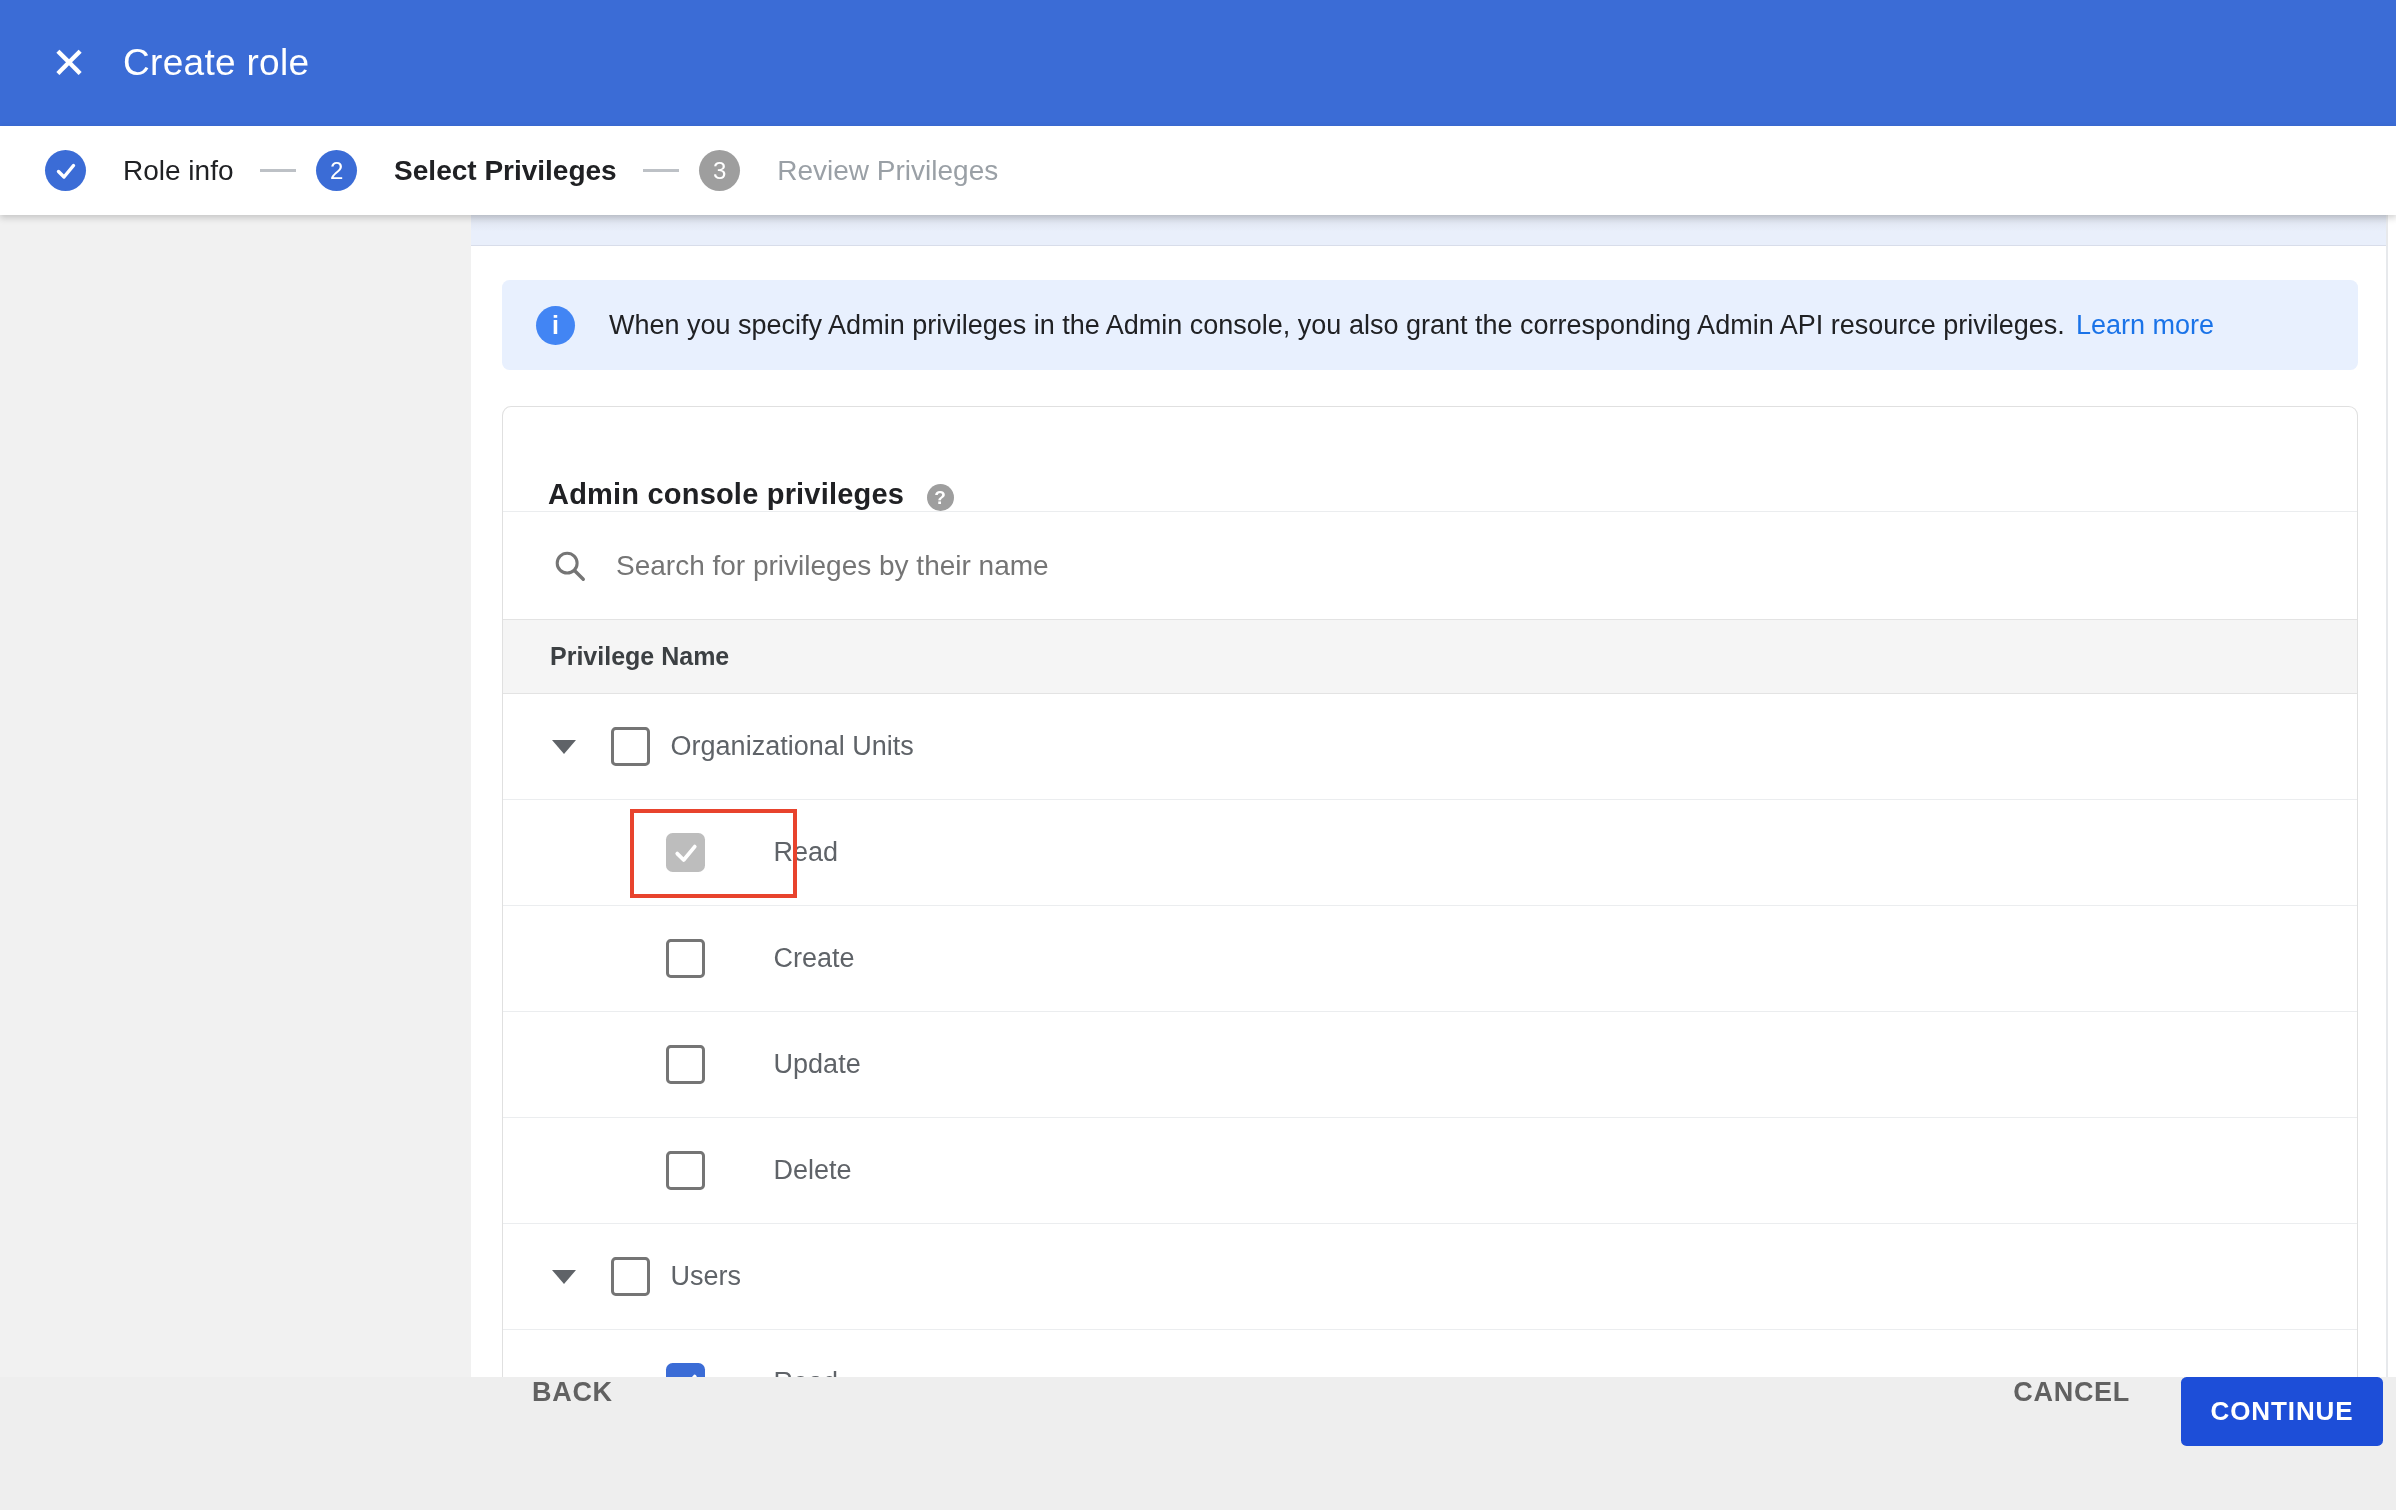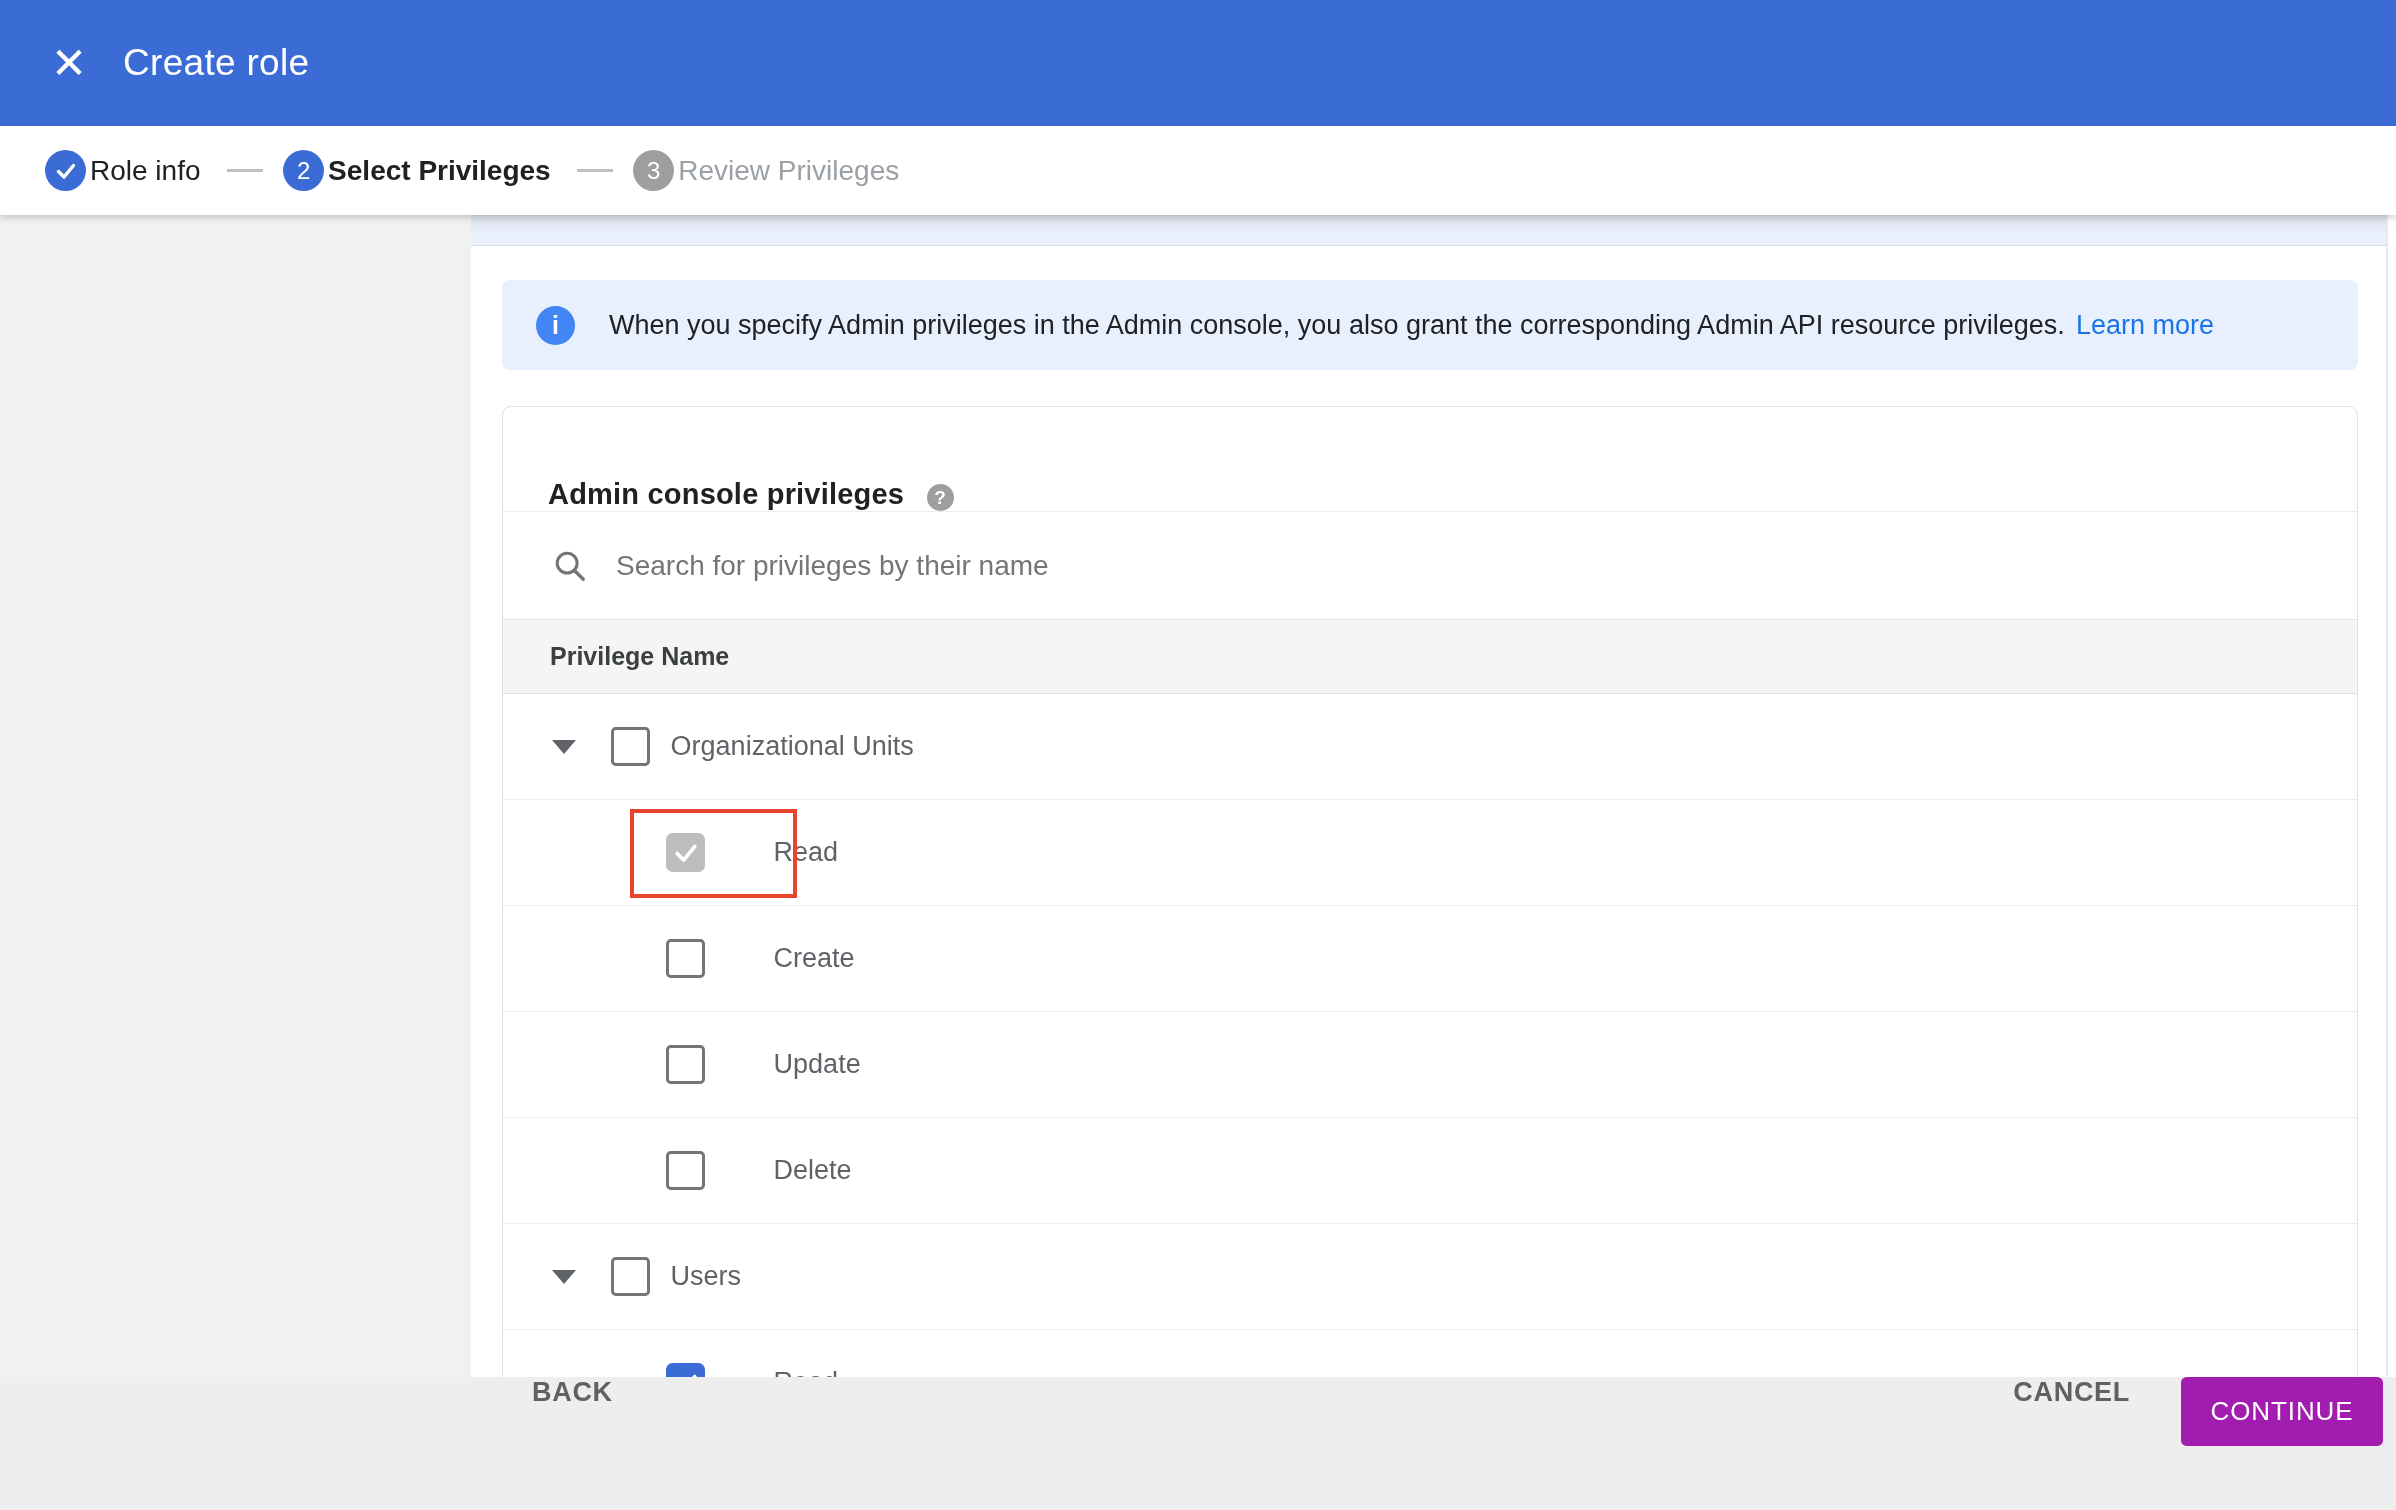--- a/index.html
+++ b/index.html
@@ -22,21 +22,21 @@
     height:89px; background:#fff; display:flex; align-items:center; padding-left:45px;
     position:relative; z-index:6; box-shadow:0 2.8px 6.6px rgba(0,0,0,.18);
   }
   .step { display:flex; align-items:center; }
   .step-circle {
     width:41px; height:41px; border-radius:50%; display:flex; align-items:center;
     justify-content:center; color:#fff; font-size:24px; flex:none;
   }
   .step-circle.done, .step-circle.active { background:#3b6cd6; }
   .step-circle.todo { background:#9e9e9e; }
-  .step-label { margin-left:4px; font-size:28px; color:#202124; }
+  .step-label { margin-left:37px; font-size:28px; color:#202124; }
   .step-label.bold { font-weight:700; }
   .step-label.grey { color:#9aa0a6; }
   .connector { width:36px; height:3.7px; background:#bdc1c6; margin:0 20.6px 0 26px; flex:none; }
   .check-svg { width:24px; height:24px; }
 
   
   .main { display:flex; height:1162px; position:relative; background:#fff; }
   .gutter { width:471px; background:#f1f1f1; flex:none; }
   .content { flex:1; background:#fff; position:relative; overflow:hidden; }
   .content .scroll-line {
@@ -116,22 +116,22 @@
     letter-spacing:0.7px; background:none; border:none; cursor:pointer;
     font-family:"Liberation Sans",sans-serif;
   }
   .footer-spacer { flex:1; }
   .cancel-btn {
     font-size:27px; font-weight:700; color:#616161; letter-spacing:0.7px;
     background:none; border:none; cursor:pointer; margin-right:51px;
     font-family:"Liberation Sans",sans-serif;
   }
   .continue-btn {
-    width:202px; height:69px; background:#a21caf; color:#fff; border:none;
-    border-radius:5.6px; font-size:26px; font-weight:400; letter-spacing:0.9px;
+    width:202px; height:69px; background:#1d4ed8; color:#fff; border:none;
+    border-radius:5.6px; font-size:26px; font-weight:700; letter-spacing:0.9px;
     cursor:pointer; margin-right:14px; font-family:"Liberation Sans",sans-serif;
   }
 </style>
 </head>
 <body>
 
 <div class="app-header">
   <span class="close-btn">✕</span>
   <span class="app-title">Create role</span>
 </div>

